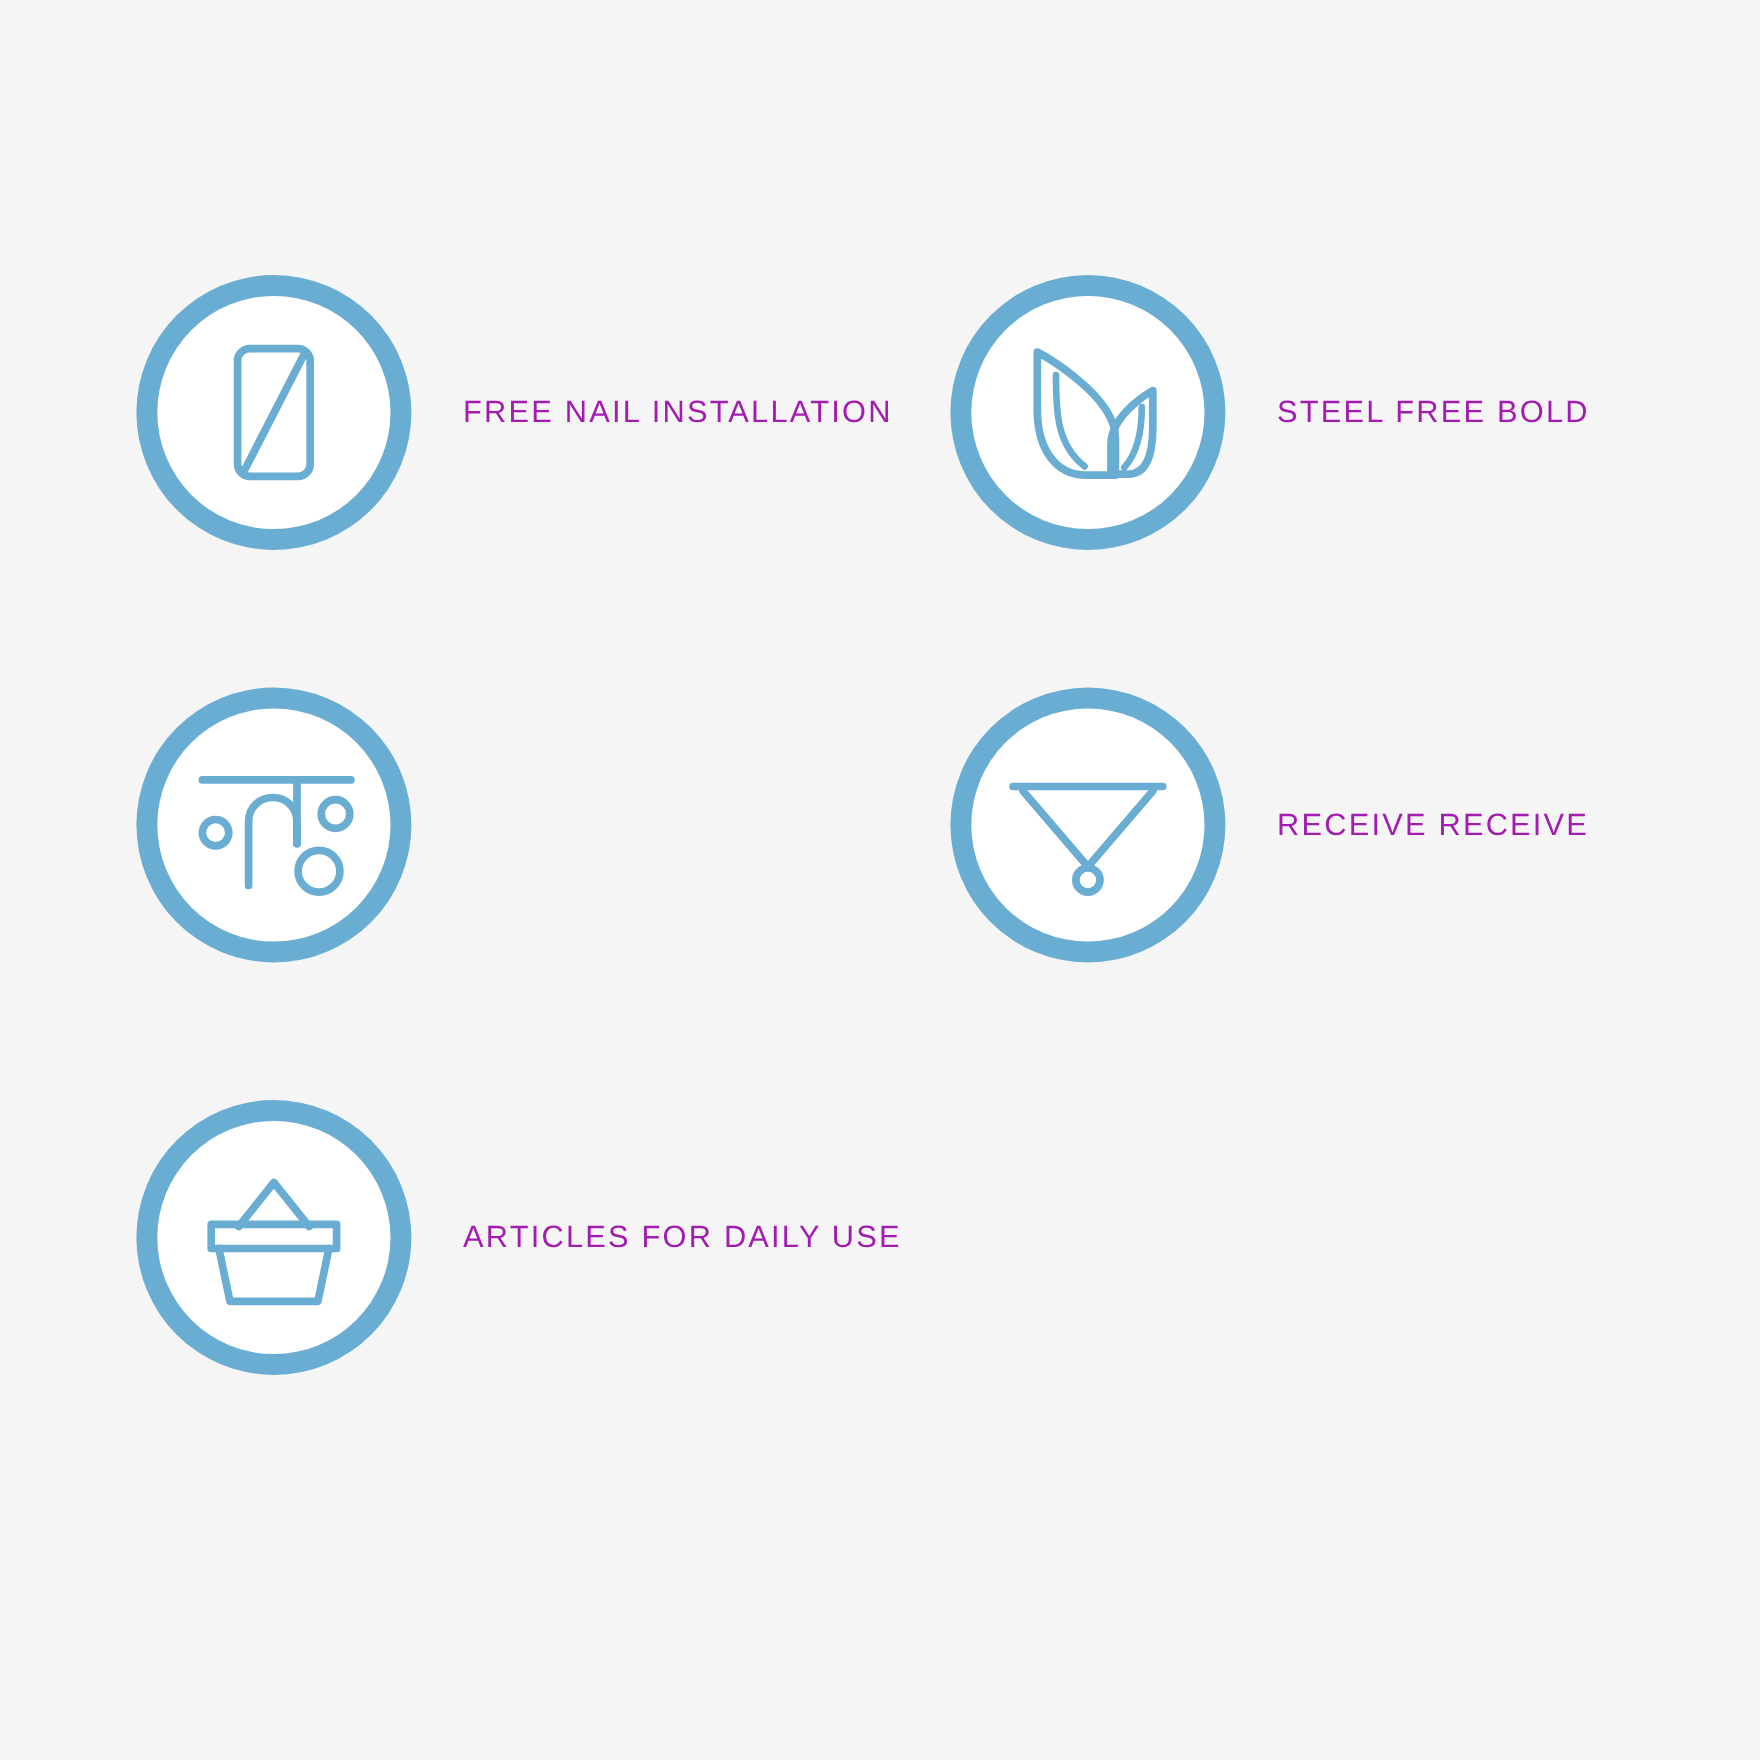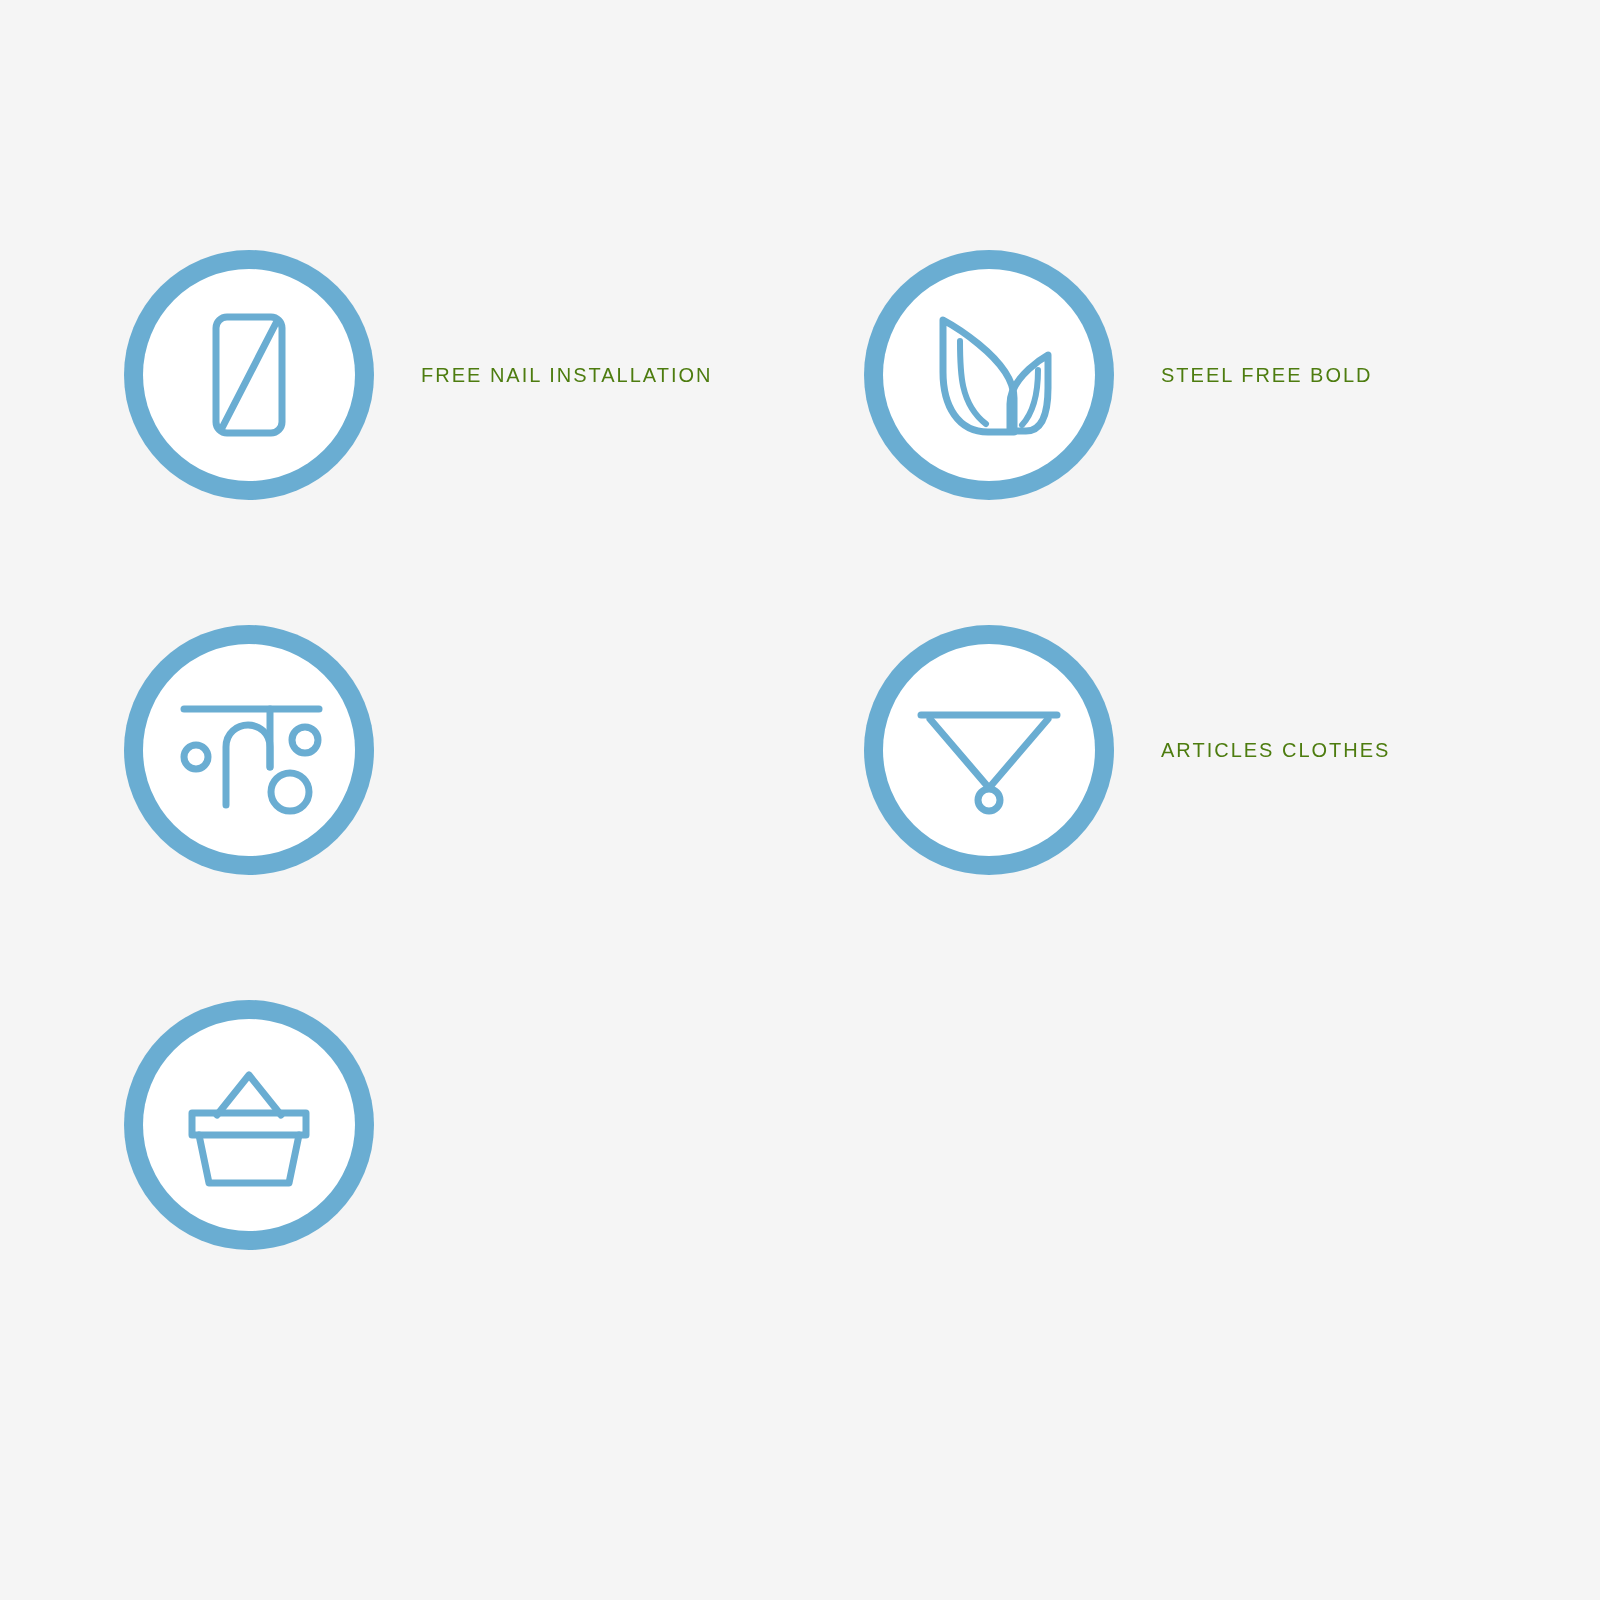--- a/index.html
+++ b/index.html
@@ -74,22 +74,22 @@
     position: relative;
     z-index: 2;
     width: 150px;
     height: 150px;
     display: block;
     overflow: visible;
   }
 
   .feature-label {
     margin-left: 47px;
-    color: #4d7c0f;
-    font-size: 20px;
+    color: #a21caf;
+    font-size: 28px;
     letter-spacing: 2.0px;
     white-space: nowrap;
     font-weight: 400;
     line-height: 1.2;
     font-family: "Liberation Sans", sans-serif;
   }
 
   .stroke {
     fill: none;
     stroke: #6aadd2;
@@ -156,30 +156,31 @@
     </div>
 
     <div class="feature-item">
       <div class="icon-badge">
         <svg viewBox="0 0 150 150" aria-hidden="true">
           <line class="stroke" x1="7" y1="40" x2="143" y2="40"></line>
           <polyline class="stroke" points="16,44 75,113 134,44"></polyline>
           <circle class="stroke" cx="75" cy="125" r="11"></circle>
         </svg>
       </div>
-      <div class="feature-label">ARTICLES CLOTHES</div>
+      <div class="feature-label">RECEIVE RECEIVE</div>
     </div>
 
     <div class="feature-item">
       <div class="icon-badge">
         <svg viewBox="0 0 150 150" aria-hidden="true">
 
           <polyline class="stroke" points="43,65 75,25 107,65"></polyline>
 
           <rect class="stroke" x="18" y="63" width="114" height="22"></rect>
 
           <path class="stroke" d="M25 85 L 35 133 L 115 133 L 125 85"></path>
         </svg>
       </div>
+      <div class="feature-label">ARTICLES FOR DAILY USE</div>
     </div>
 
   </div>
 </div>
 
 </body></html>

